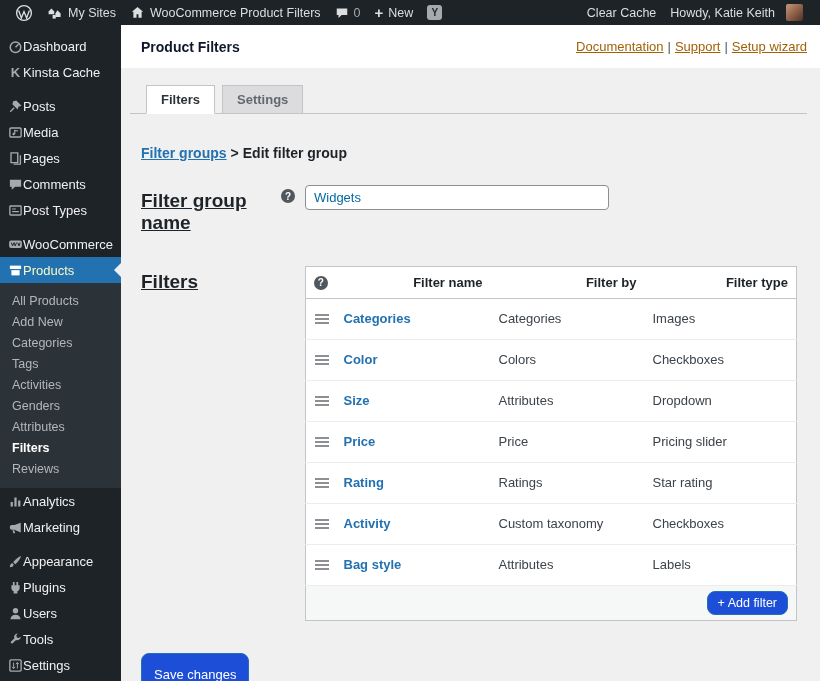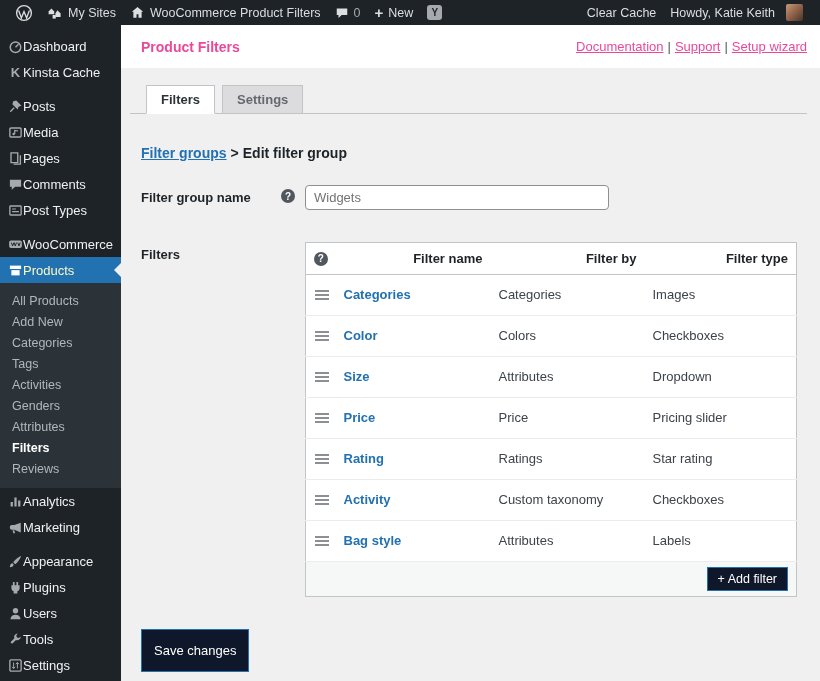--- a/index.html
+++ b/index.html
@@ -31,64 +31,64 @@
                 width:0; height:0; border:7px solid transparent; border-right:7px solid #f0f0f1; border-left:none; }
   .kletter { font-weight:bold; font-size:13px; color:#a7aaad; width:15px; text-align:center; }
   .submenu { background:#2c3338; padding:7px 0 9px; }
   .smitem { height:21px; display:flex; align-items:center; padding-left:12px;
             font-size:12.5px; color:#b2b7bc; cursor:pointer; }
   .smitem.current { color:#fff; font-weight:bold; }
 
   
   .content { position:absolute; top:25px; left:121px; width:699px; height:656px; background:#f0f0f1; }
   .page-header { height:43px; background:#fff; display:flex; align-items:center; padding:0 13px 0 20px; }
-  .page-title { font-size:14px; font-weight:bold; color:#ec4899; }
+  .page-title { font-size:14px; font-weight:bold; color:#0f172a; }
   .header-links { margin-left:auto; font-size:13px; color:#50575e; }
-  .header-links a { color:#ec4899; text-decoration:underline; cursor:pointer; }
+  .header-links a { color:#a16207; text-decoration:underline; cursor:pointer; }
   .hl-sep { margin:0 4px; }
 
   .tabs { margin:17px 13px 0 9px; border-bottom:1px solid #c3c4c7; padding-left:16px;
           display:flex; align-items:flex-end; }
   .tab { display:inline-block; border:1px solid #c3c4c7; margin-bottom:-1px; margin-right:7px;
          padding:6px 14px; font-size:13px; font-weight:bold; background:#dcdcde; color:#646970; cursor:pointer; }
   .tab.active { background:#fff; border-bottom-color:#fff; color:#2c3338; }
 
   .breadcrumb { margin:31px 0 0 20px; font-size:14px; font-weight:bold; color:#1d2327; }
   .breadcrumb a { color:#2271b1; text-decoration:underline; cursor:pointer; }
   .bc-sep { margin:0 4px; }
 
   .form-row { display:flex; align-items:flex-start; padding-left:20px; }
   .row-name { margin-top:24px; }
   .row-filters { margin-top:32px; }
-  .form-label { width:140px; font-size:13px; font-weight:bold; color:#1d2327; padding-top:5px; }
+  .form-label { width:140px; font-size:19px; font-weight:bold; color:#1d2327; padding-top:5px;text-decoration:underline; }
   .help { width:14px; height:14px; border-radius:50%; background:#50575e; color:#fff; font-size:10px;
           font-weight:bold; display:flex; align-items:center; justify-content:center; margin-top:4px; cursor:pointer; }
   .text-input { margin-left:10px; width:304px; height:25px; border:1px solid #8c8f94; border-radius:4px;
-                padding:0 8px; font-size:13px; color:#737373; background:#fff; font-family:"Liberation Sans",sans-serif; }
+                padding:0 8px; font-size:13px; color:#0369a1; background:#fff; font-family:"Liberation Sans",sans-serif; }
 
   .filters-table { width:492px; margin-left:24px; border-collapse:collapse; background:#fff;
                    border:1px solid #c3c4c7; table-layout:fixed; font-size:13px; }
   .filters-table col.c-handle { width:30px; }
   .filters-table col.c-name { width:155px; }
   .filters-table col.c-by { width:154px; }
   .filters-table th { text-align:right; font-size:13px; font-weight:bold; color:#1d2327;
                       padding:8px; border-bottom:1px solid #c3c4c7; }
   .filters-table th.hcell-help { text-align:center; padding:8px 0; }
   .filters-table th .help { margin:0 auto; }
   .filters-table td { vertical-align:top; padding:12px 8px 0 8px; height:41px; border-bottom:1px solid #ececec; }
   .filters-table td.hcell { padding:13px 0 0 9px; }
   .drag { width:14px; height:10px; cursor:grab; display:inline-block;
           background:linear-gradient(#8c8f94,#8c8f94),linear-gradient(#8c8f94,#8c8f94),linear-gradient(#8c8f94,#8c8f94);
           background-size:100% 2px; background-repeat:no-repeat; background-position:0 0,0 4px,0 8px; }
   .fname a { color:#2271b1; font-weight:bold; text-decoration:none; cursor:pointer; }
   .cell-text { color:#3c434a; }
   .tfoot-cell { background:#f6f7f7; border-top:1px solid #c3c4c7; border-bottom:none !important;
                 padding:5px 8px !important; height:auto !important; text-align:right; }
-  .btn-primary { display:inline-block; background:#0f172a; border:1px solid #2271b1; color:#fff;
-                 border-radius:0; font-size:12.5px; padding:4px 10px; cursor:pointer;
+  .btn-primary { display:inline-block; background:#1d4ed8; border:1px solid #2271b1; color:#fff;
+                 border-radius:8px; font-size:12.5px; padding:4px 10px; cursor:pointer;
                  font-family:"Liberation Sans",sans-serif; }
   .save-btn { margin:32px 0 0 20px; padding:13px 12px; font-size:13px; }
 </style>
 </head>
 <body>
 
 <div class="abar">
   <div class="abar-item">
     <svg class="ic" width="18" height="18" viewBox="0 0 20 20">
       <circle cx="10" cy="10" r="8.2" fill="none" stroke="currentColor" stroke-width="1.5"></circle>

